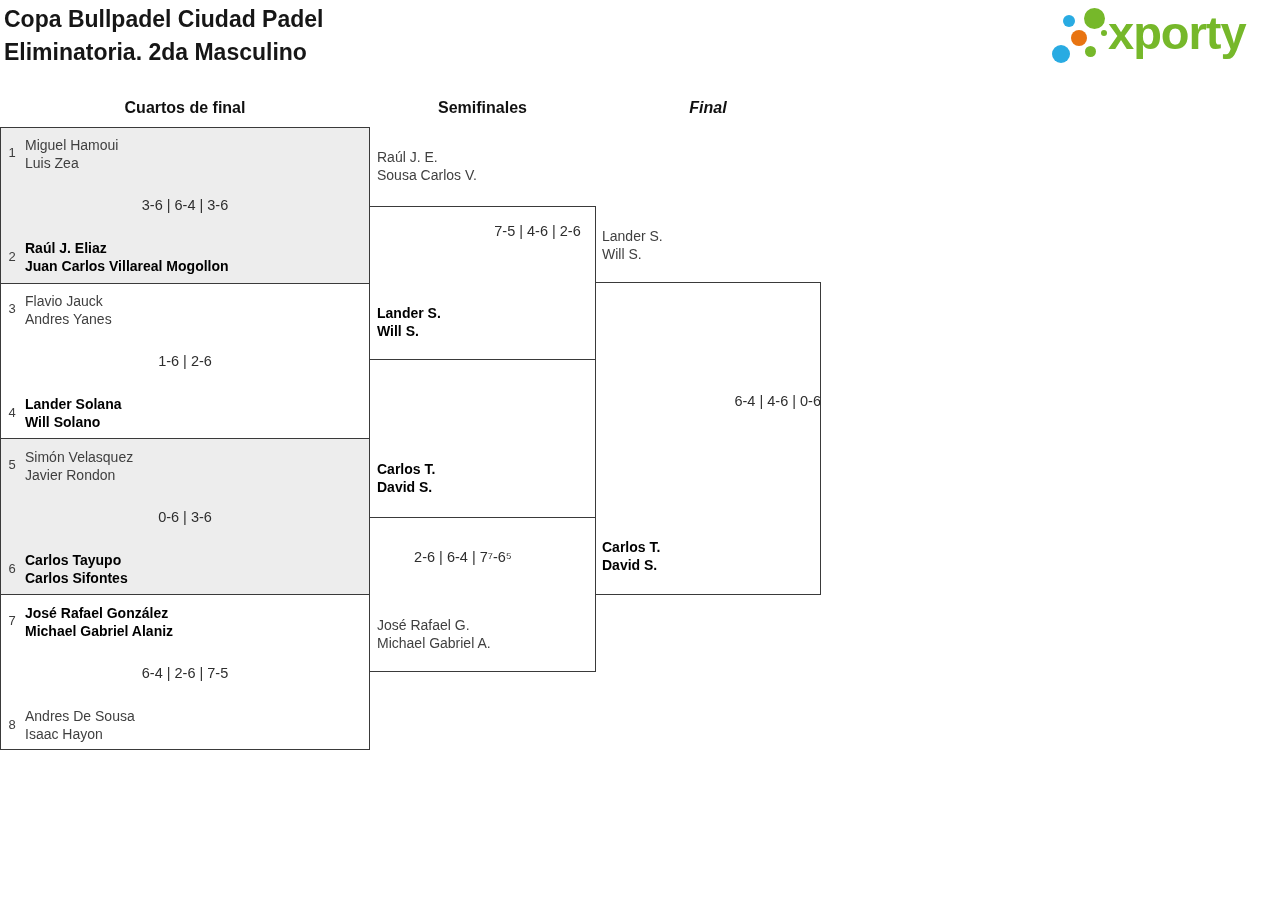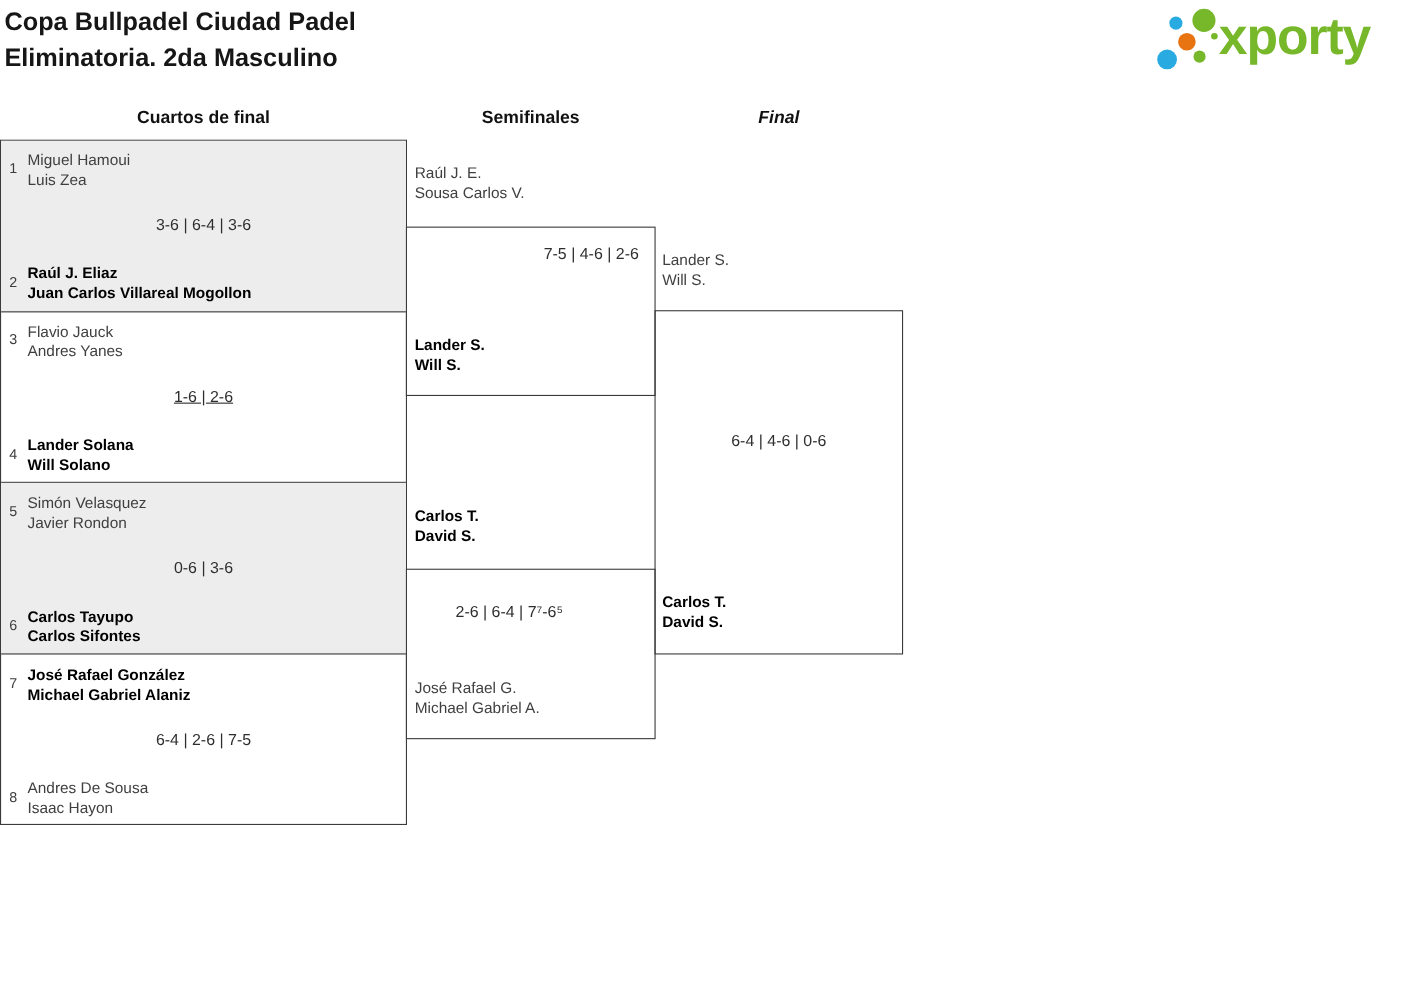--- a/index.html
+++ b/index.html
@@ -86,21 +86,21 @@
   <div class="abs team winner" style="left:25px; top:239px;">
     <div>Raúl J. Eliaz</div>
     <div>Juan Carlos Villareal Mogollon</div>
   </div>
 
   <div class="abs seed" style="left:5px; top:301px;">3</div>
   <div class="abs team" style="left:25px; top:292px;">
     <div>Flavio Jauck</div>
     <div>Andres Yanes</div>
   </div>
-  <div class="abs score" style="left:0px; top:353px; width:370px;text-decoration:underline;">1-6 | 2-6</div>
+  <div class="abs score" style="left:0px; top:353px; width:370px;">1-6 | 2-6</div>
   <div class="abs seed" style="left:5px; top:405px;">4</div>
   <div class="abs team winner" style="left:25px; top:395px;">
     <div>Lander Solana</div>
     <div>Will Solano</div>
   </div>
 
   <div class="abs seed" style="left:5px; top:457px;">5</div>
   <div class="abs team" style="left:25px; top:448px;">
     <div>Simón Velasquez</div>
     <div>Javier Rondon</div>
@@ -145,15 +145,15 @@
   <div class="abs score" style="left:369px; top:549px; width:188px;">2-6 | 6-4 | 7⁷-6⁵</div>
   <div class="abs team" style="left:377px; top:616px;">
     <div>José Rafael G.</div>
     <div>Michael Gabriel A.</div>
   </div>
   <div class="abs team winner" style="left:602px; top:538px;">
     <div>Carlos T.</div>
     <div>David S.</div>
   </div>
 
-  <div class="abs score" style="left:595px; top:393px; width:226px;">6-4 | 4-6 | 0-6</div>
+  <div class="abs score" style="left:595px; top:393px; width:226px;text-align:right;">6-4 | 4-6 | 0-6</div>
 
 </div>
 
 </body></html>

